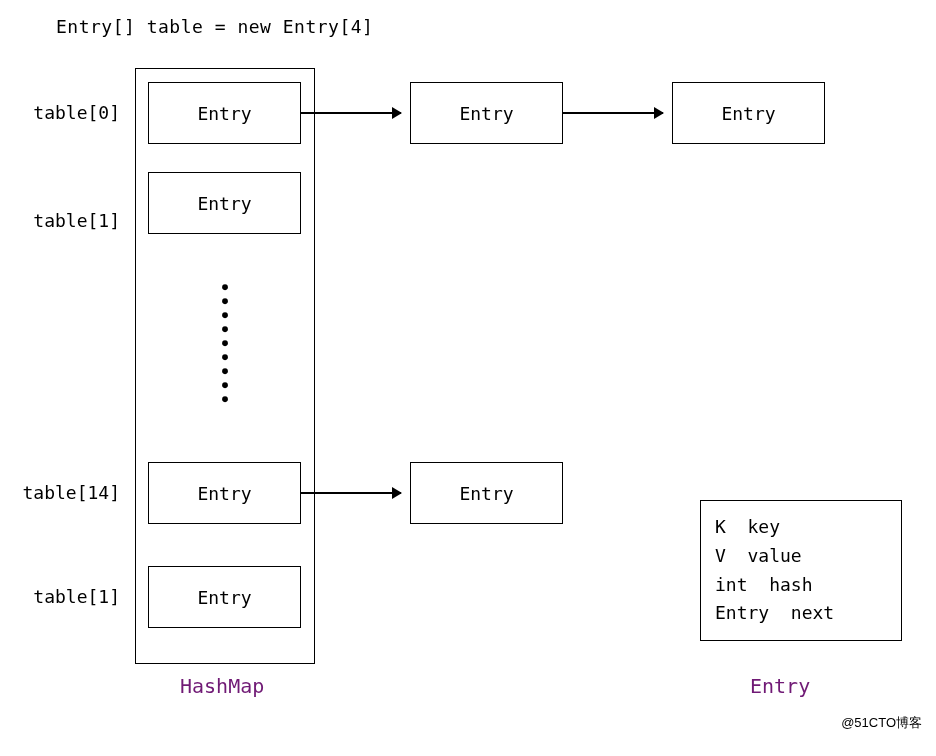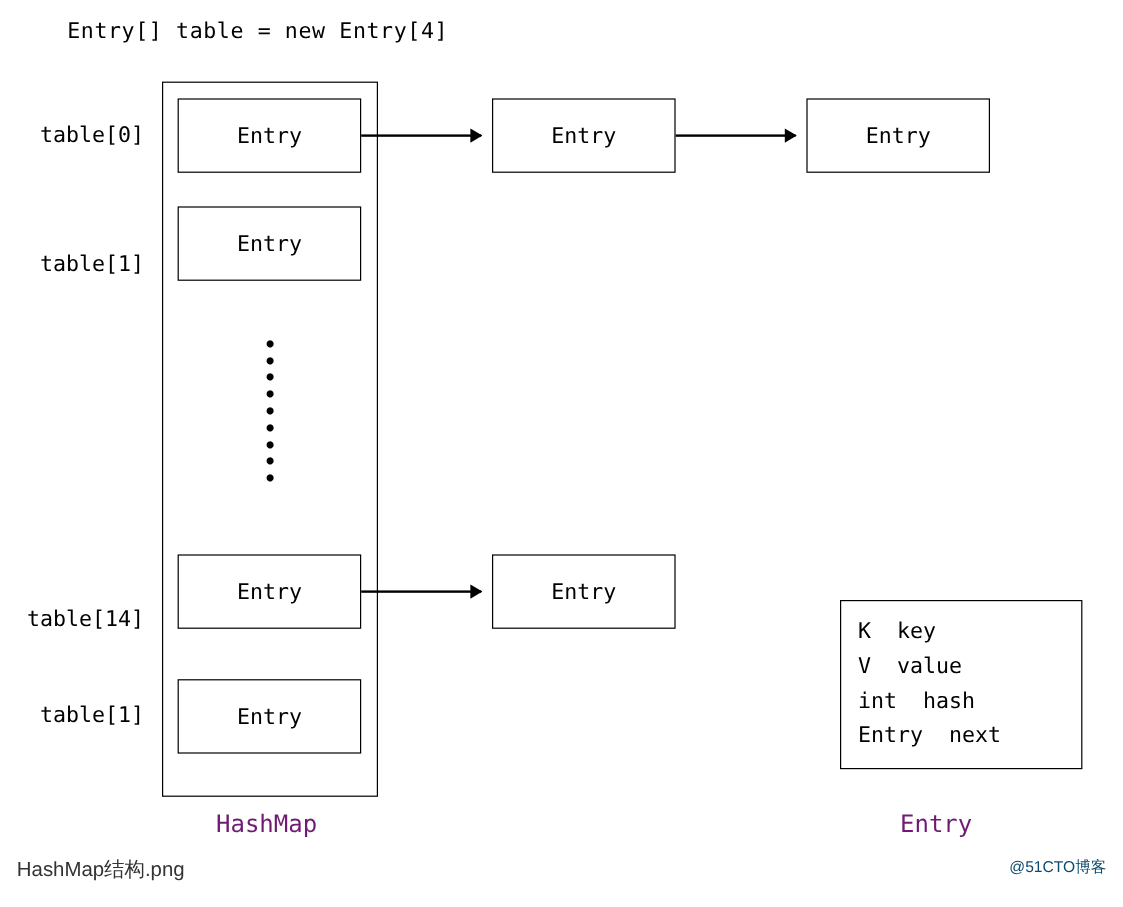--- a/index.html
+++ b/index.html
@@ -97,33 +97,33 @@
     font-family: Arial, "Microsoft YaHei", sans-serif;
     font-size: 17px;
     color: #333;
   }
   .watermark {
     position: absolute;
     right: 14px;
     bottom: 24px;
     font-family: Arial, sans-serif;
     font-size: 13px;
-    color: #0c4a6e;
+    color: #000000;
   }
 </style>
 </head>
 <body>
 
 <div class="canvas">
 
   <div class="decl">Entry[] table = new Entry[4]</div>
 
   <div class="idx-label" style="top:102px">table[0]</div>
   <div class="idx-label" style="top:210px">table[1]</div>
-  <div class="idx-label" style="top:506px">table[14]</div>
+  <div class="idx-label" style="top:482px">table[14]</div>
   <div class="idx-label" style="top:586px">table[1]</div>
 
   <div class="table-outer"></div>
 
   <div class="slot" style="top:82px">
       <span>Entry</span>
     </div>
   <div class="slot" style="top:172px">
       <span>Entry</span>
     </div>
@@ -151,16 +151,15 @@
     </div>
 
   <div class="hm-label" style="top:674px;left:180px">HashMap</div>
   <div class="hm-label" style="top:674px;left:750px">Entry</div>
 
   <div class="entry-box" style="top:500px;left:700px;width:202px">K  key
 V  value
 int  hash
 Entry  next</div>
 
-  <div class="caption">HashMap结构.png</div>
   <div class="watermark">@51CTO博客</div>
 
 </div>
 
 </body></html>

